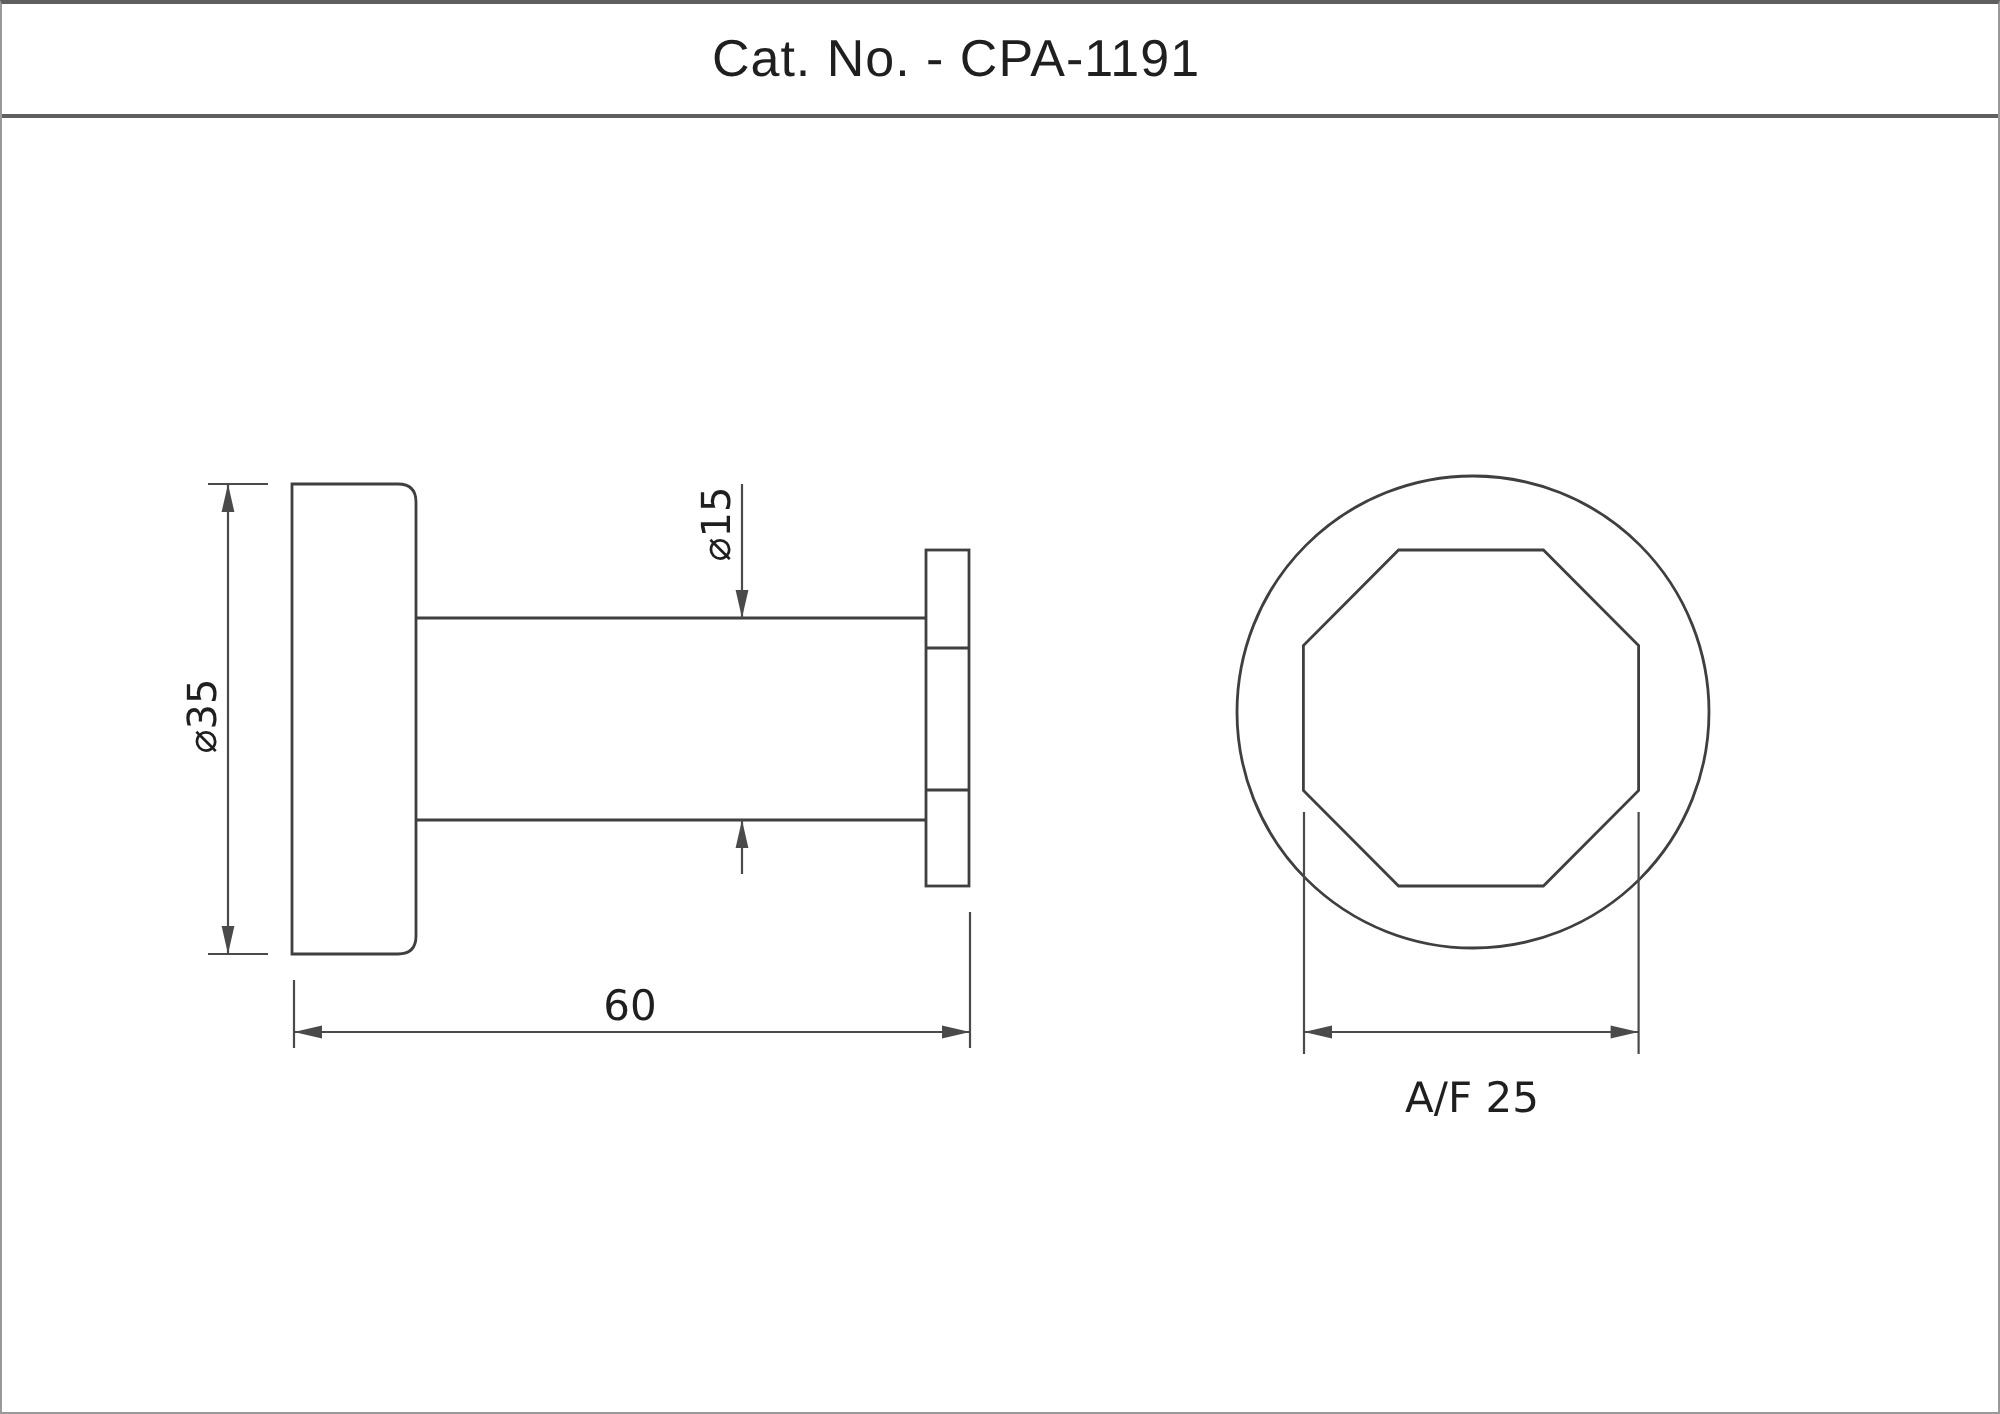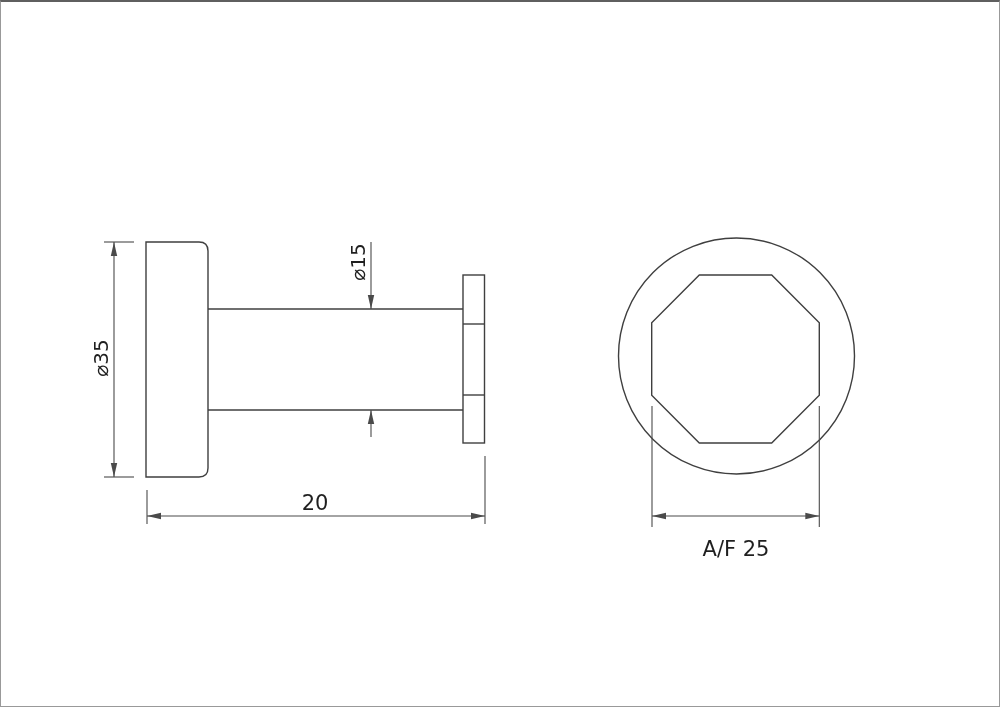--- a/index.html
+++ b/index.html
@@ -46,20 +46,23 @@
     white-space:nowrap;
     transform:translate(-50%,-50%);
   }
   .dim-label.vertical{transform:translate(-50%,-50%) rotate(-90deg);}
 </style>
 </head>
 <body>
 
 <div class="page">
 
+  <div class="header">
+    <div class="page-title">Cat. No. - CPA-1191</div>
+  </div>
 
   <div class="drawing-area">
 
     <svg class="draw" width="1000" height="707" viewBox="0 0 1000 707">
 
       <g>
 
         <path class="obj" d="M145,240 H198 Q207,240 207,249 V466 Q207,475 198,475 H145 Z"></path>
 
         <line class="obj" x1="207" y1="307" x2="462" y2="307"></line>
@@ -104,18 +107,18 @@
         <line class="dim" x1="651" y1="514" x2="818.3" y2="514"></line>
         <path class="arrow" d="M651,514 L665,510.8 L665,517.2 Z"></path>
         <path class="arrow" d="M818.3,514 L804.3,510.8 L804.3,517.2 Z"></path>
       </g>
     </svg>
 
     <div class="dim-label vertical" style="left:100px;top:356px;font-size:20px;">⌀35</div>
 
     <div class="dim-label vertical" style="left:357px;top:260px;font-size:20px;">⌀15</div>
 
-    <div class="dim-label" style="left:314px;top:501px;">20</div>
+    <div class="dim-label" style="left:314px;top:501px;">60</div>
 
     <div class="dim-label" style="left:735px;top:499px;margin-top:48px;">A/F 25</div>
 
   </div>
 </div>
 
 </body></html>

